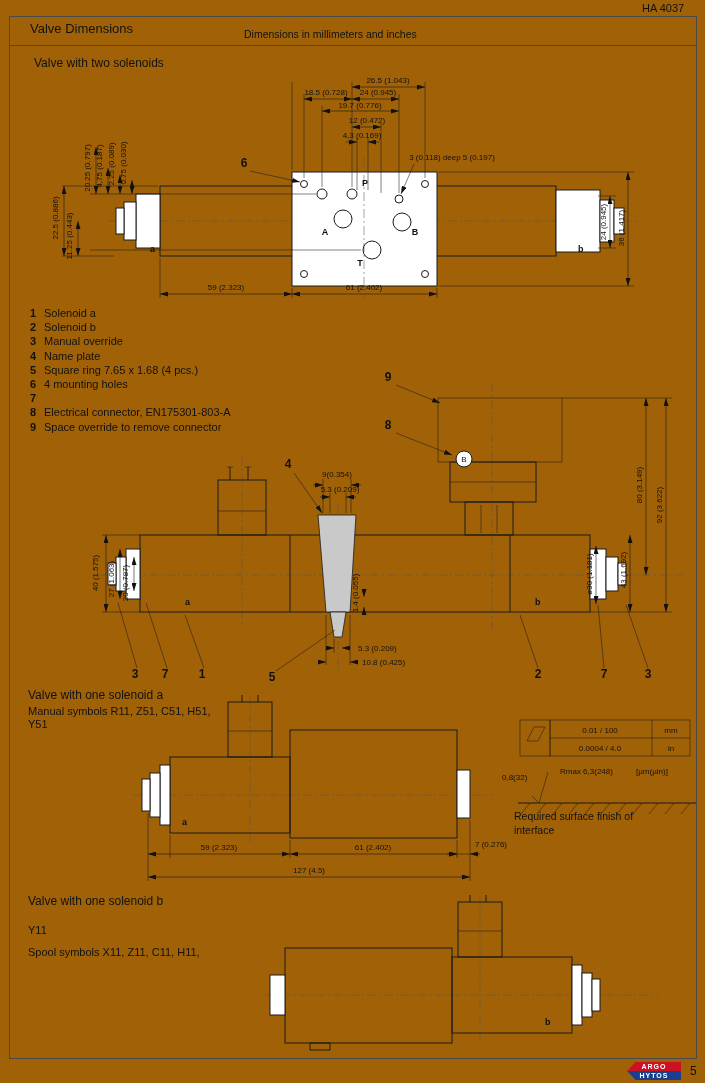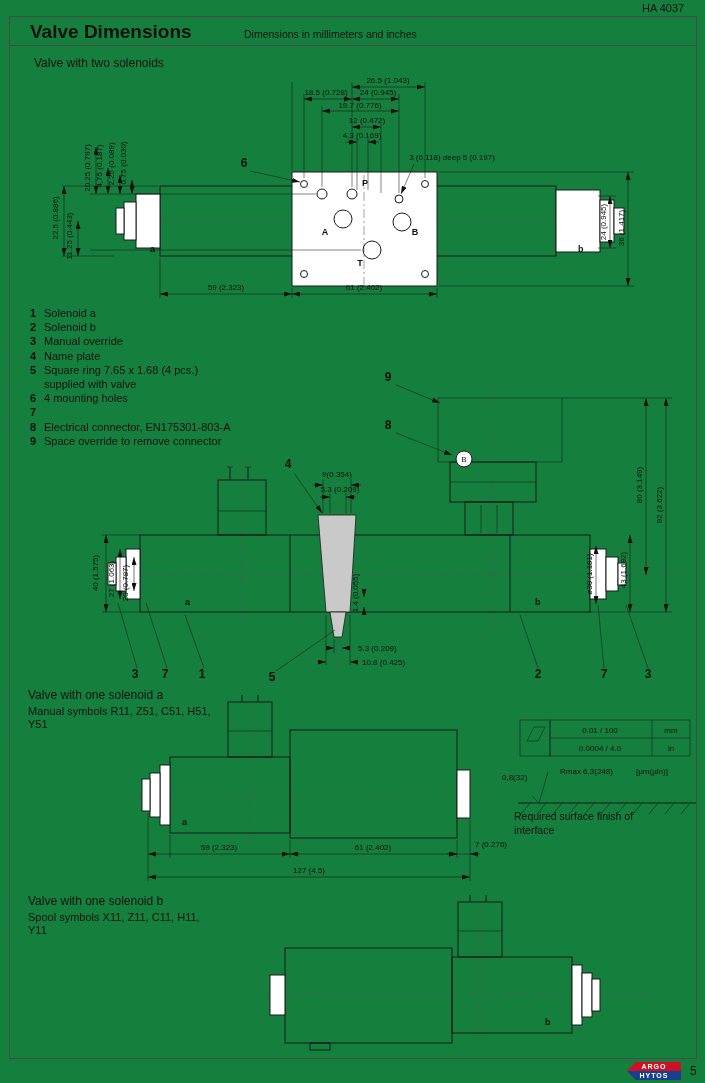--- a/index.html
+++ b/index.html
@@ -1,23 +1,23 @@
 <!DOCTYPE html>
 <html><head>
 <meta charset="utf-8">
 <style>
   *{margin:0;padding:0;box-sizing:border-box}
   html,body{background:#ddd}
   body{font-family:"Liberation Sans",sans-serif;color:#111}
-  .page{position:relative;width:705px;height:1083px;background:#15803d;margin:0 auto;overflow:hidden}
+  .page{position:relative;width:705px;height:1083px;background:#a16207;margin:0 auto;overflow:hidden}
   .abs{position:absolute}
   .frame{left:9px;top:16px;width:688px;height:1043px;border:1px solid #4a4a4a}
   .hline{left:9px;top:45px;width:688px;height:0;border-top:1px solid #4a4a4a}
   .doc-code{left:642px;top:2px;font-size:11px}
-  .title{left:30px;top:21px;font-size:19px;font-weight:bold}
+  .title{left:30px;top:21px;font-size:13px;font-weight:normal}
   .subtitle{left:244px;top:28px;font-size:10.5px}
   .sec{font-size:12px;font-weight:normal}
   .small{font-size:11px}
   .legend{width:400px}
   .lg-row{display:flex;font-size:11px;line-height:14.2px}
   .lg-num{width:14px;font-weight:bold;flex:none}
   svg.drw{position:absolute;overflow:visible}
   svg text{font-family:"Liberation Sans",sans-serif;fill:#111}
   .ln{fill:none;stroke:#1a1a1a;stroke-width:1}
   .tn{fill:none;stroke:#1a1a1a;stroke-width:.55}
@@ -164,24 +164,20 @@
       </div>
     <div class="lg-row">
         <span class="lg-num">4</span>
         <span class="lg-txt">Name plate</span>
       </div>
     <div class="lg-row">
         <span class="lg-num">5</span>
         <span class="lg-txt">Square ring 7.65 x 1.68 (4 pcs.)</span>
       </div>
     <div class="lg-row">
-        <span class="lg-num"></span>
-        <span class="lg-txt">supplied with valve</span>
-      </div>
-    <div class="lg-row">
         <span class="lg-num">6</span>
         <span class="lg-txt">4 mounting holes</span>
       </div>
     <div class="lg-row">
         <span class="lg-num">7</span>
       </div>
     <div class="lg-row">
         <span class="lg-num">8</span>
         <span class="lg-txt">Electrical connector, EN175301-803-A</span>
       </div>
@@ -352,21 +348,21 @@
     <g>
       <path class="tn" d="M32 88 L 39 95 L 48 64"></path>
       <path class="ln" d="M18 95 H 196"></path>
       <path class="tn" d="M30 95 L 21 106 M46 95 L 37 106 M62 95 L 53 106 M78 95 L 69 106 M94 95 L 85 106 M110 95 L 101 106 M126 95 L 117 106 M142 95 L 133 106 M158 95 L 149 106 M174 95 L 165 106 M190 95 L 181 106"></path>
     </g>
     <text style="font-size:10.5px" x="14" y="112">Required surface finish of</text>
     <text style="font-size:10.5px" x="14" y="126">interface</text>
   </svg>
 
   <div class="abs sec" style="left:28px;top:894px">Valve with one solenoid b</div>
-  <div class="abs small" style="left:28px;top:911px">Spool symbols X11, Z11, C11, H11,</div>
+  <div class="abs small" style="left:28px;top:946px">Spool symbols X11, Z11, C11, H11,</div>
   <div class="abs small" style="left:28px;top:924px">Y11</div>
 
   <svg class="drw" style="left:250px;top:895px" width="420" height="165" viewBox="0 0 420 165">
     <g>
       <path class="cl" d="M15 100 H 408"></path>
       <path class="cl" d="M230 2 V 150"></path>
       <rect class="ln" x="208" y="7" width="44" height="55"></rect>
       <path class="ln" d="M220 0 V 7 M236 0 V 7"></path>
       <path class="tn" d="M208 36 H 252"></path>
       <rect class="ln" x="35" y="53" width="167" height="95"></rect>

